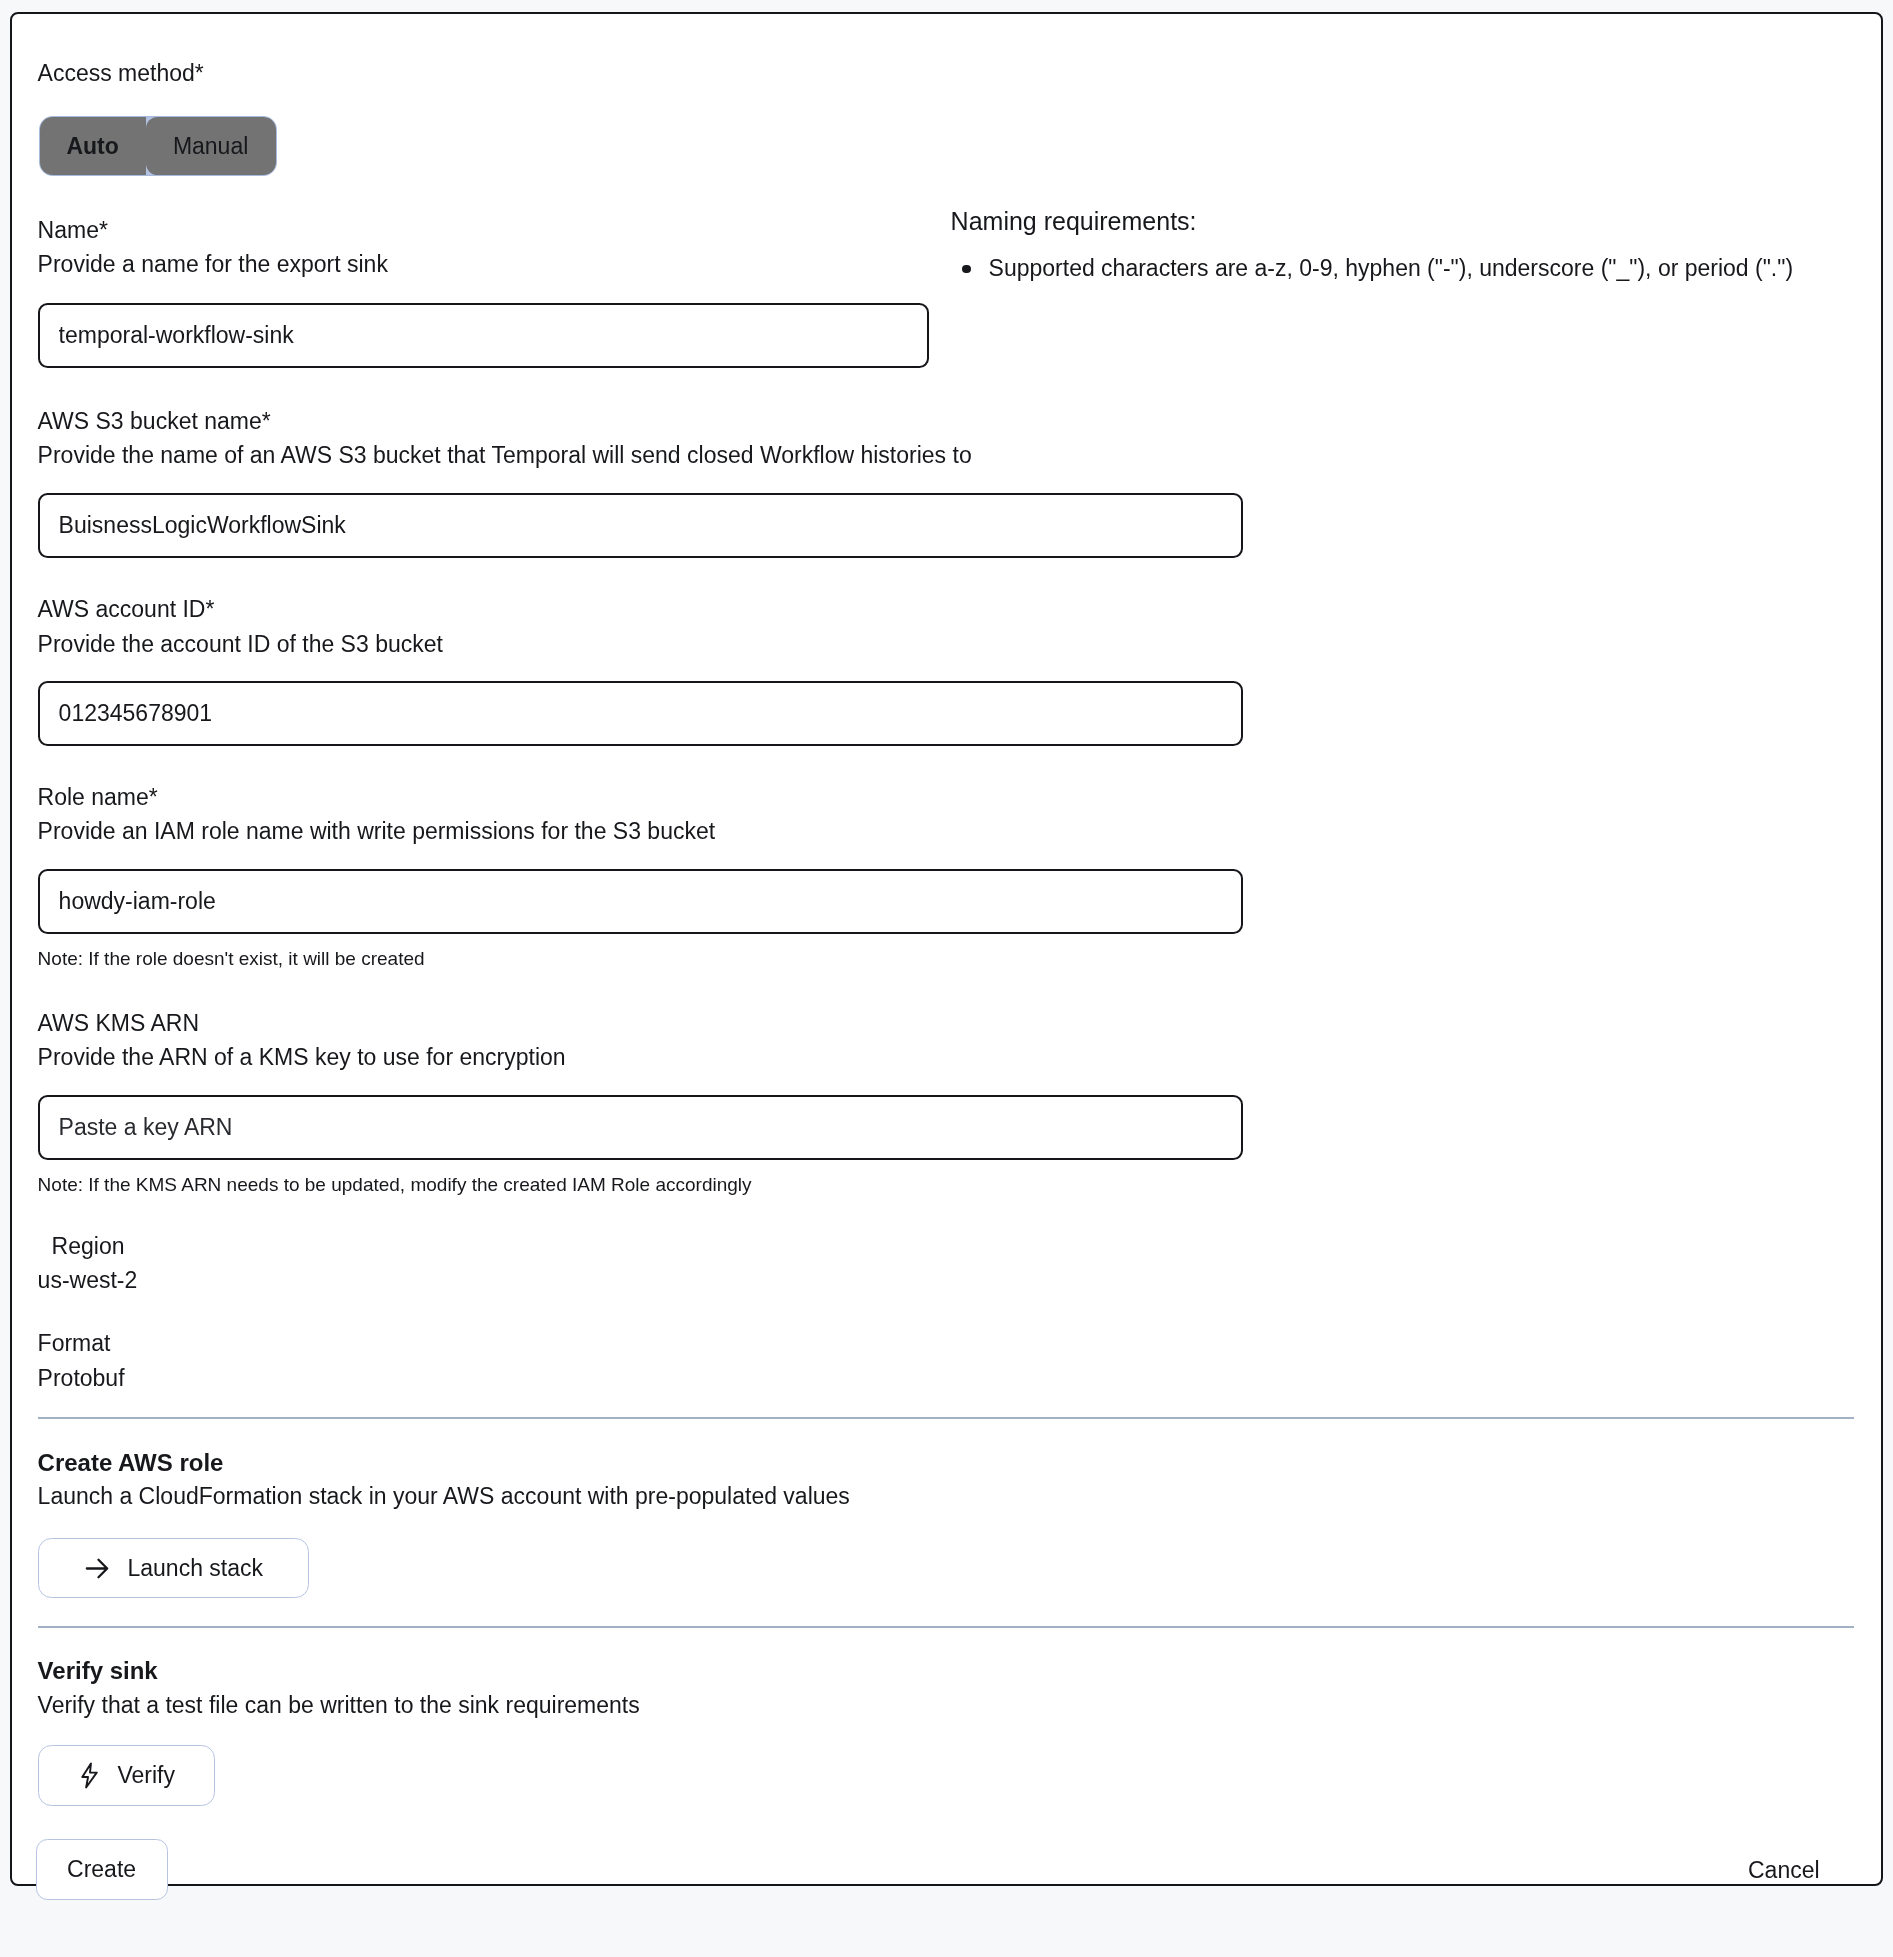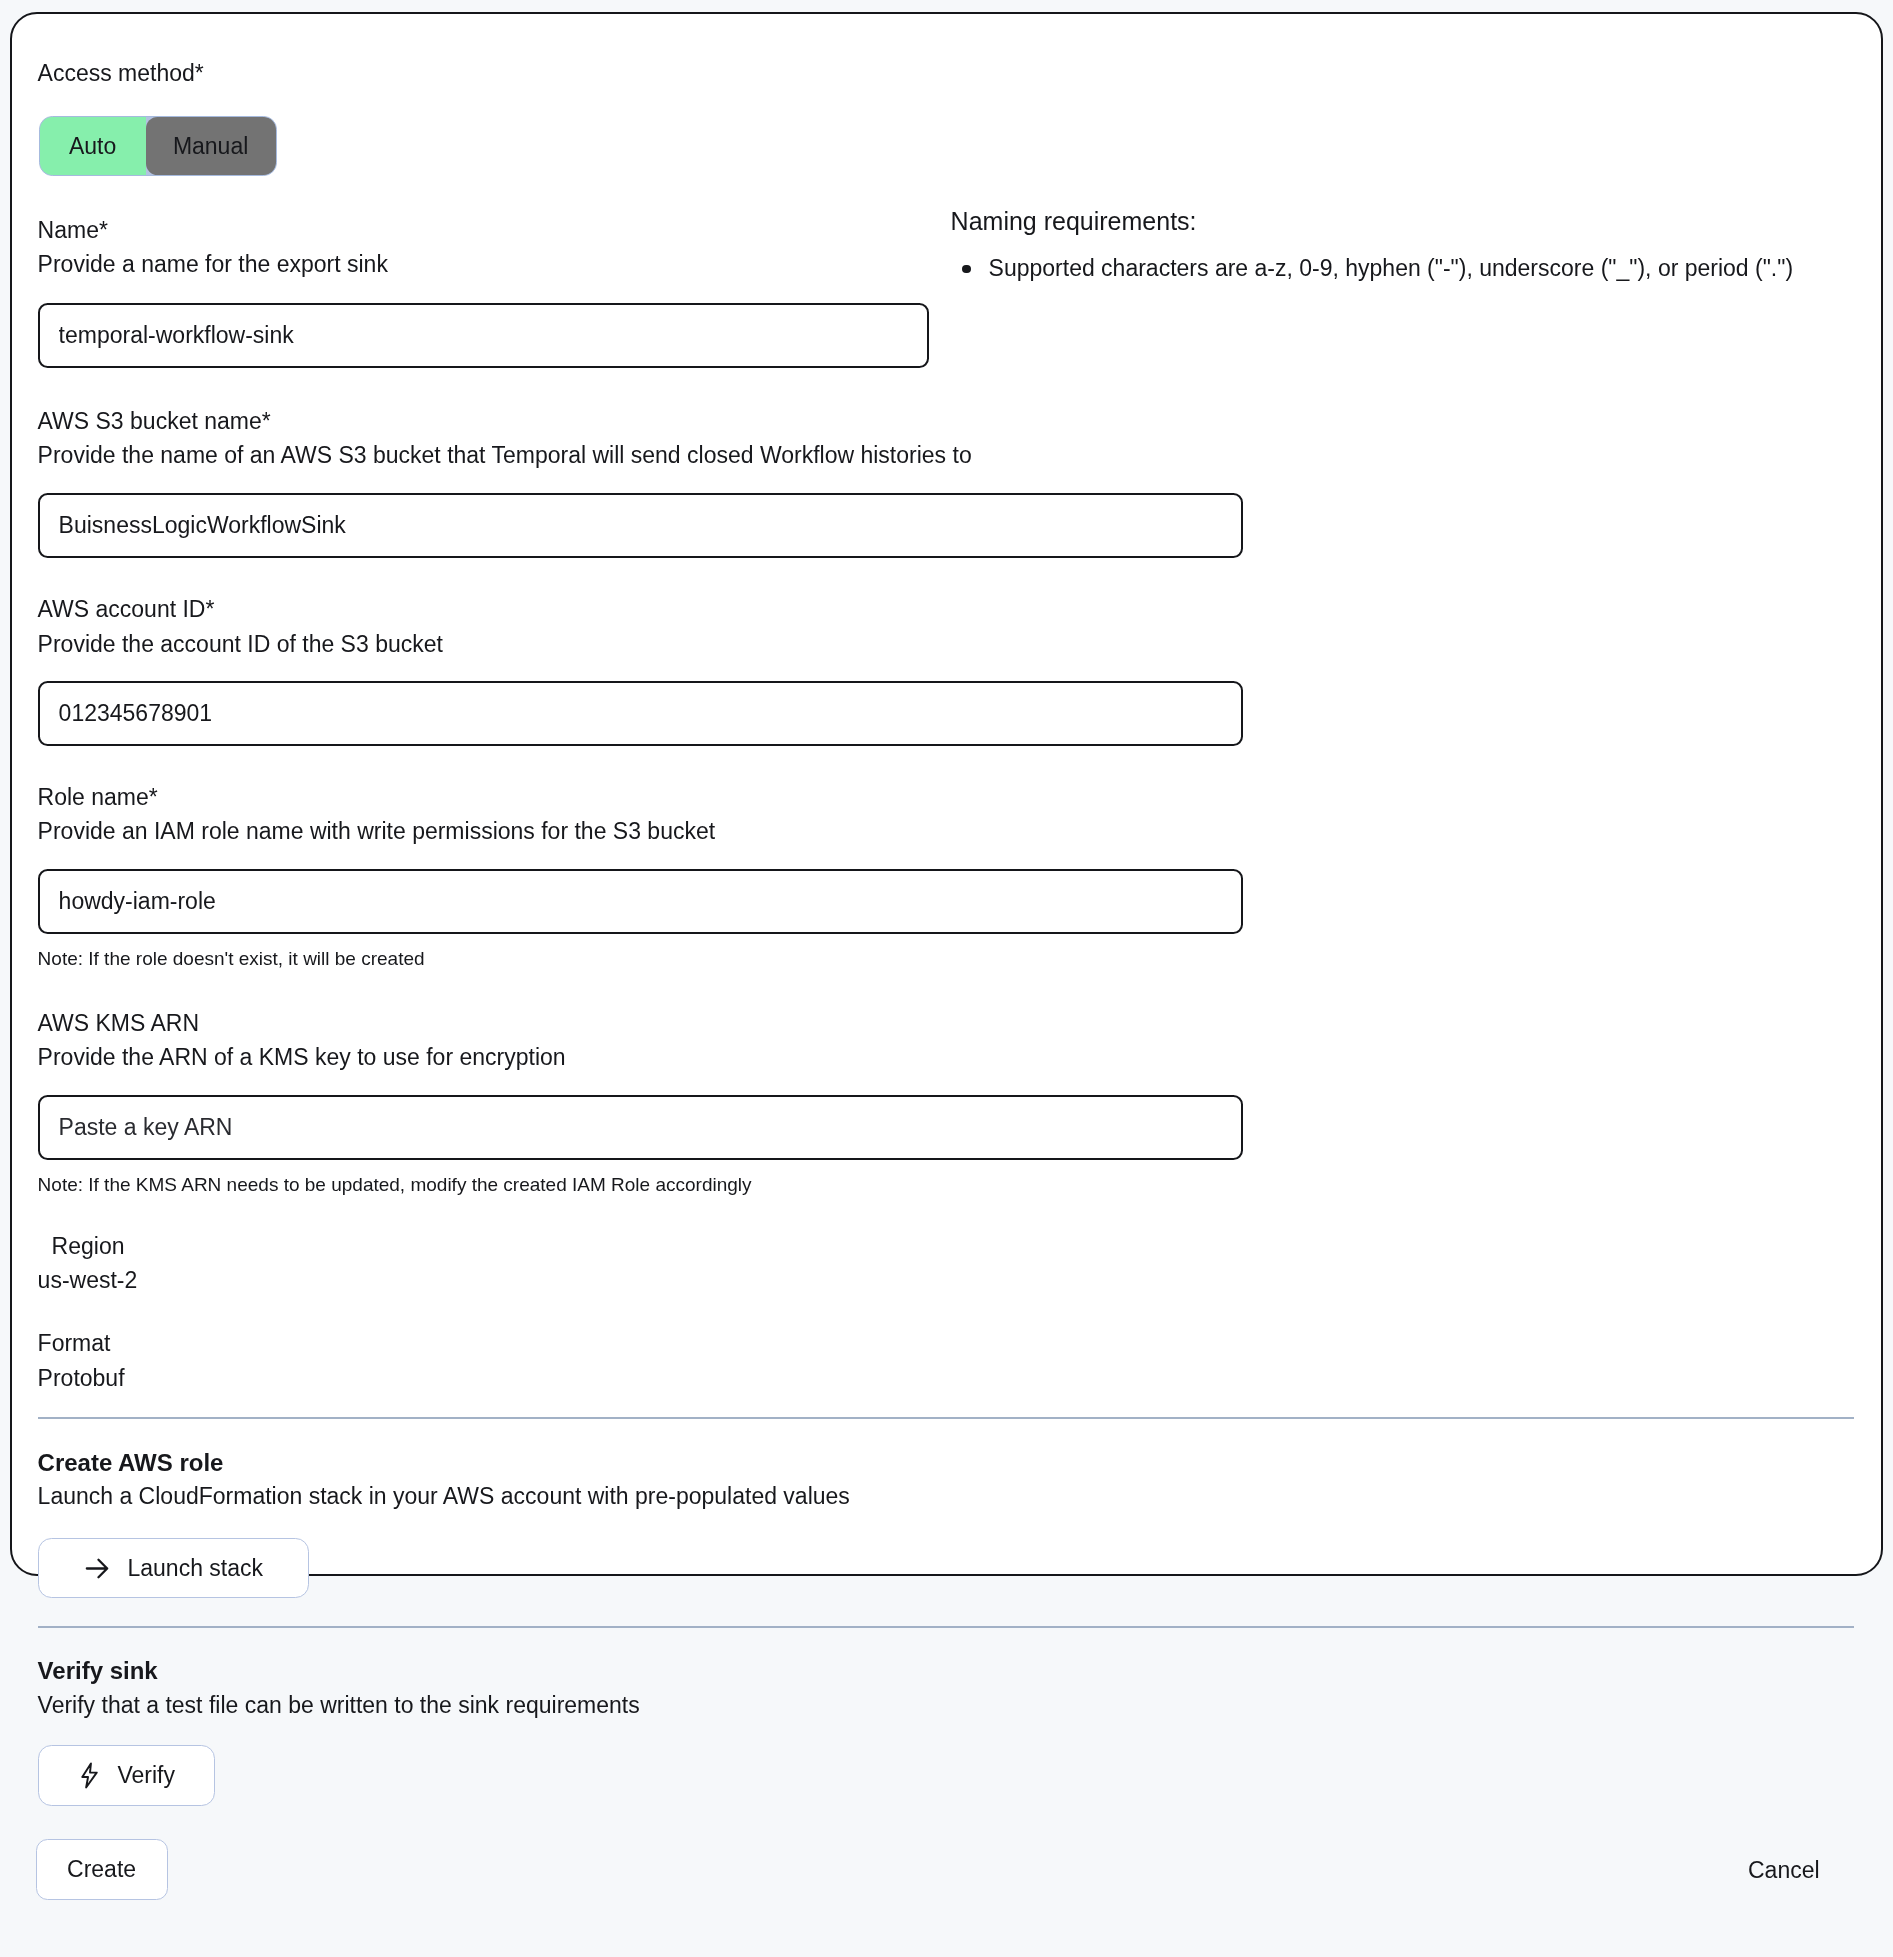--- a/index.html
+++ b/index.html
@@ -6,44 +6,44 @@
   html,body { width:1894px; height:1958px; }
   body {
     background:#f6f8fa;
     font-family:"Liberation Sans", sans-serif;
     color:#17181c;
     position:relative;
     overflow:hidden;
   }
   .card {
     position:absolute; left:9.6px; top:12.4px;
-    width:1873px; height:1564px;
+    width:1873px; height:1874px;
     background:#ffffff;
     border:2.9px solid #15161a;
-    border-radius:27px;
+    border-radius:8px;
   }
   .abs { position:absolute; }
   .label { font-size:23px; line-height:29px; color:#17181c; }
   .desc  { font-size:23px; line-height:29px; color:#17181c; }
   .note  { font-size:19px; line-height:23px; color:#17181c; }
   .bold-title { font-size:24px; font-weight:700; line-height:27px; color:#17181c; }
 
   
   .toggle {
     left:27px; top:102px; width:238px; height:60px;
     background:#b2c2e0;
     border:1.9px solid #a6bade;
     border-radius:13.4px;
     display:flex; overflow:hidden;
   }
   .seg {
     display:flex; align-items:center; justify-content:center;
     font-size:23px; color:#17181c; cursor:pointer;
   }
-  .seg.auto { width:106px; background:#86efac; }
+  .seg.auto { width:106px; background:#737373;font-weight:bold; }
   .seg.manual { width:130px; background:#737373; border-radius:11.5px; }
 
   
   .field {
     height:65px;
     border:2.4px solid #15161a;
     border-radius:9.6px;
     background:#fff;
     font-family:"Liberation Sans", sans-serif;
     font-size:23px; color:#17181c;

